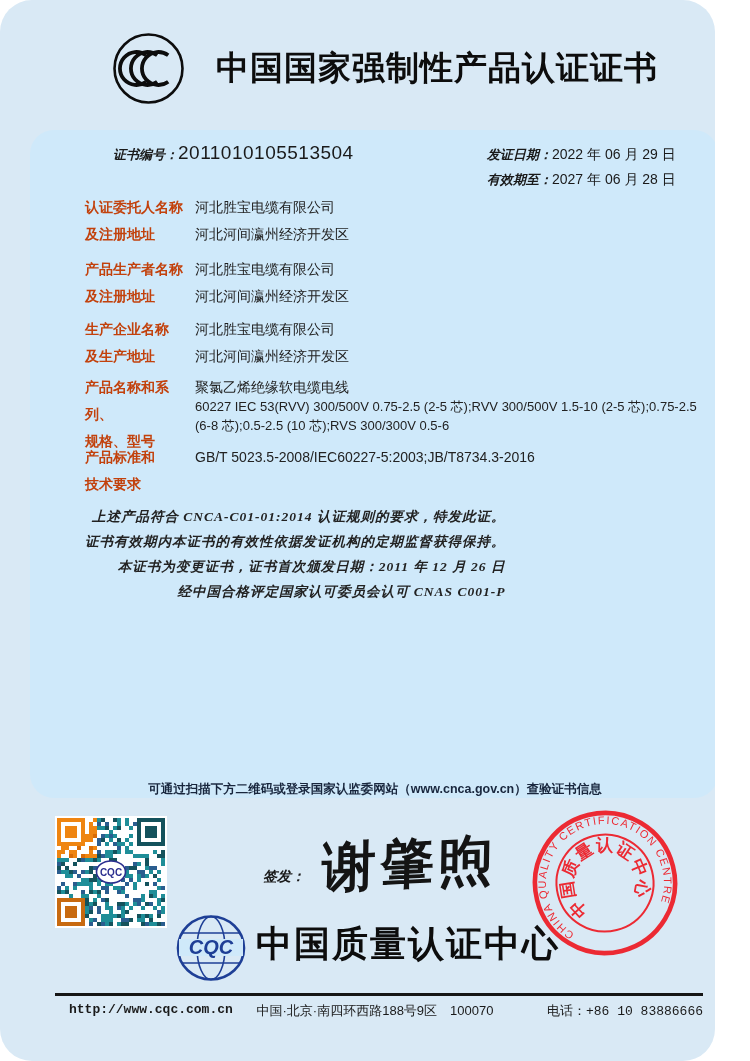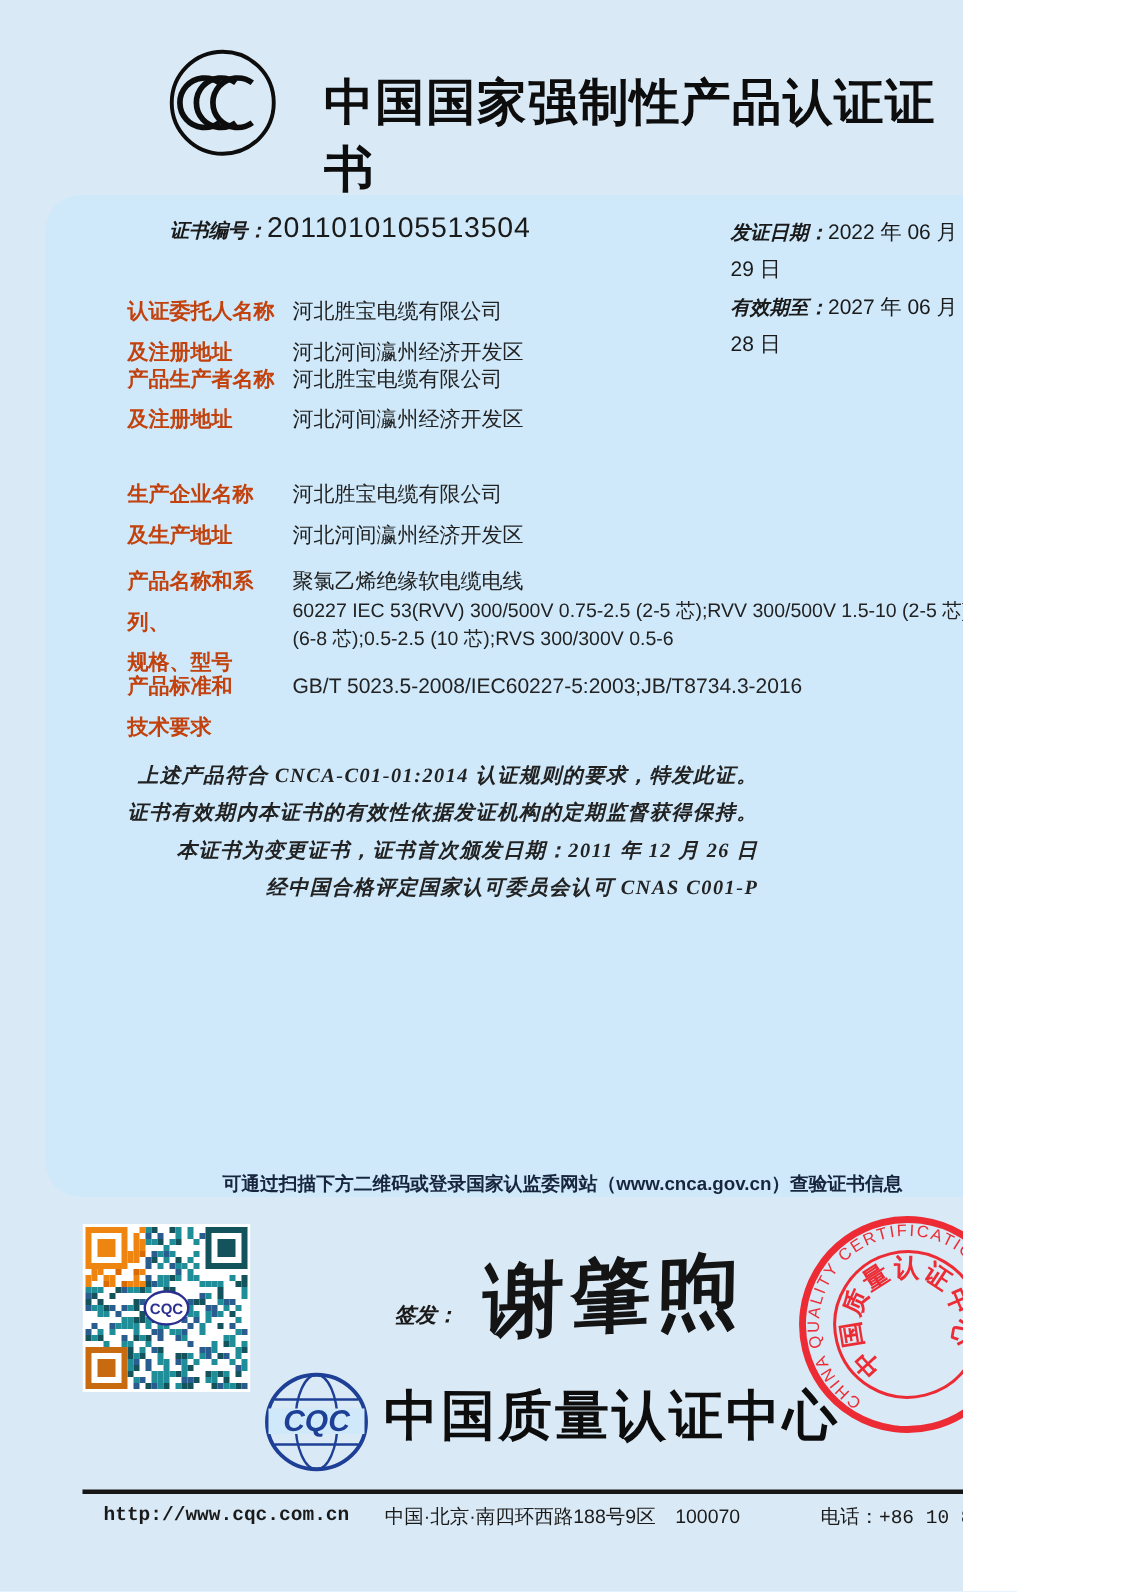--- a/index.html
+++ b/index.html
@@ -1,17 +1,17 @@
 <!DOCTYPE html>
 <html><head>
 <meta charset="utf-8">
 <style>
   html,body{margin:0;padding:0;}
-  .page{position:relative;width:642px;height:1061px;background:#d9e9f5;
-        font-family:"Liberation Sans","DejaVu Sans",sans-serif;color:#1a1a1a;overflow:hidden;}
+  .page{position:relative;width:715px;height:1061px;background:#d9e9f5;
+        font-family:"Liberation Sans","DejaVu Sans",sans-serif;color:#1a1a1a;overflow:hidden;border-radius:32px;}
   .panel{position:absolute;left:30px;top:130px;width:688px;height:668px;
          background:#cfe9fa;border-radius:24px;}
   .abs{position:absolute;}
   .kai{font-family:"Liberation Serif","DejaVu Serif",serif;font-style:italic;font-weight:bold;}
   
   .title{left:216px;top:46px;font-size:33px;font-weight:bold;letter-spacing:1px;color:#0d0d0d;}
   
   .cert-no{left:113px;top:142px;font-size:13px;}
   .cert-no .val{font-family:"Liberation Sans","DejaVu Sans",sans-serif;font-style:normal;font-weight:normal;font-size:19px;letter-spacing:.5px;}
   .dates{left:487px;top:142px;font-size:13px;line-height:25px;}
@@ -64,21 +64,21 @@
     <div class="lab">
       <div>认证委托人名称</div>
         <div>及注册地址</div>
     </div>
     <div class="vals">
       <div>河北胜宝电缆有限公司</div>
         <div>河北河间瀛州经济开发区</div>
     </div>
   </div>
 
-  <div class="abs sec" style="top:239px">
+  <div class="abs sec" style="top:256px">
     <div class="lab">
       <div>产品生产者名称</div>
         <div>及注册地址</div>
     </div>
     <div class="vals">
       <div>河北胜宝电缆有限公司</div>
         <div>河北河间瀛州经济开发区</div>
     </div>
   </div>
 

